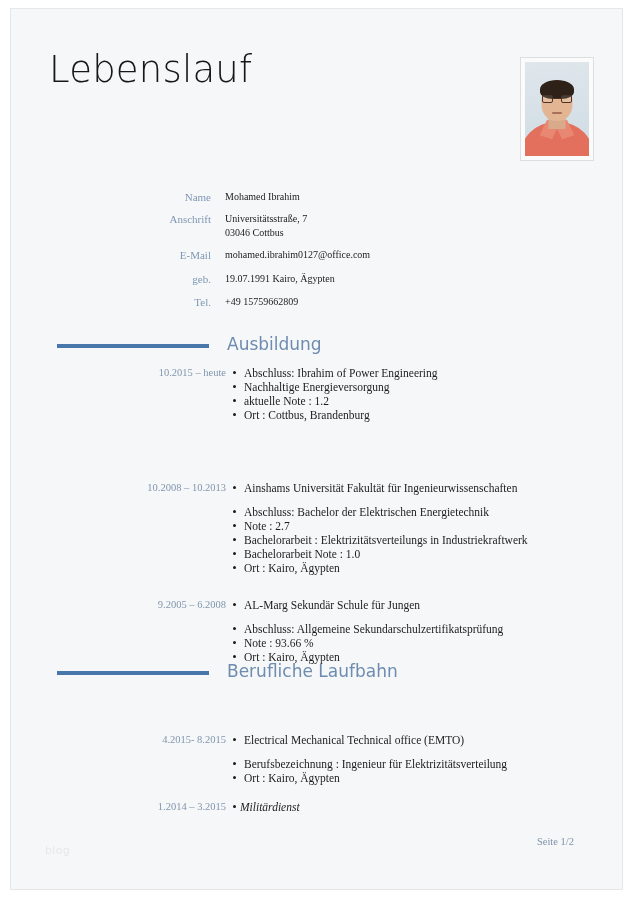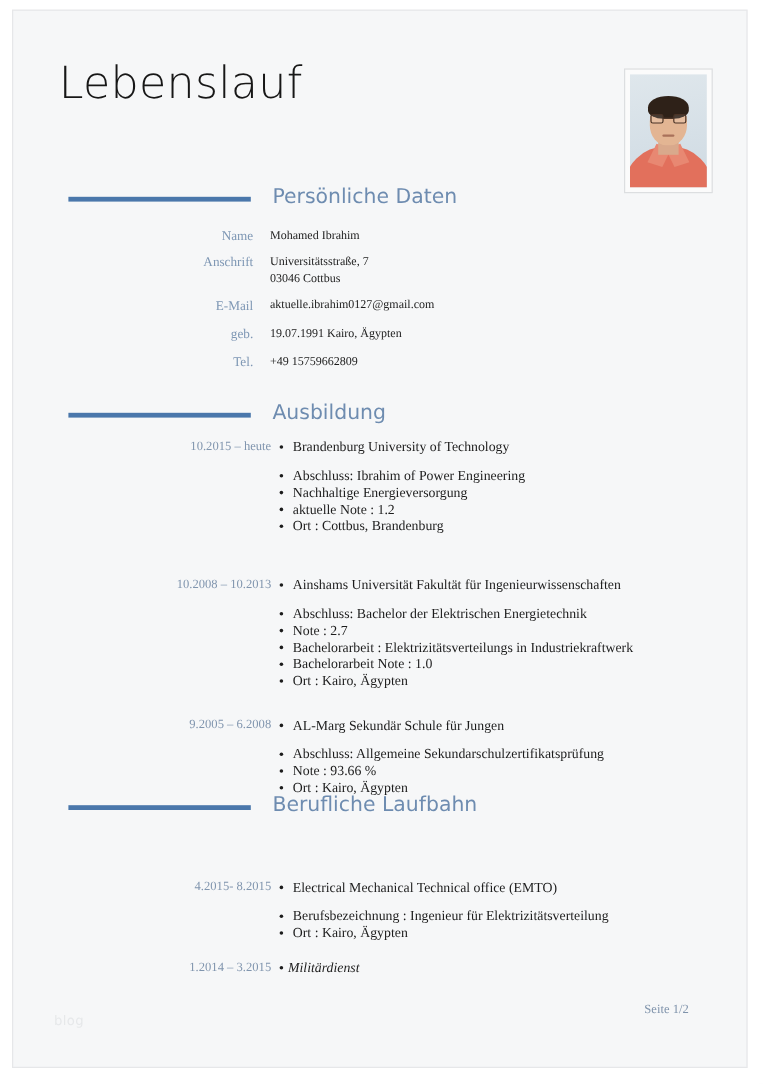--- a/index.html
+++ b/index.html
@@ -287,60 +287,53 @@
         <div class="ph-hair"></div>
         <div class="ph-glasses">
           <div class="ph-lens l"></div>
           <div class="ph-bridge"></div>
           <div class="ph-lens r"></div>
         </div>
         <div class="ph-mouth"></div>
       </div>
     </div>
 
-    <div class="section" style="top:144px;">
-      <div class="sec-head">
-        <div class="sec-rule"></div>
-        <div class="sec-title">Persönliche Daten</div>
-      </div>
-    </div>
 
     <div class="pd-row" style="top:181px;">
       <span class="pd-label">Name</span>
       <span class="pd-value">Mohamed Ibrahim</span>
     </div>
     <div class="pd-row" style="top:203px;">
       <span class="pd-label">Anschrift</span>
       <span class="pd-value">Universitätsstraße, 7
 03046 Cottbus</span>
     </div>
     <div class="pd-row" style="top:239px;">
       <span class="pd-label">E-Mail</span>
-      <span class="pd-value">aktuelle.ibrahim0127@gmail.com</span>
+      <span class="pd-value">mohamed.ibrahim0127@office.com</span>
     </div>
     <div class="pd-row" style="top:263px;">
       <span class="pd-label">geb.</span>
       <span class="pd-value">19.07.1991 Kairo, Ägypten</span>
     </div>
     <div class="pd-row" style="top:286px;">
       <span class="pd-label">Tel.</span>
       <span class="pd-value">+49 15759662809</span>
     </div>
 
     <div class="section" style="top:324px;">
       <div class="sec-head">
         <div class="sec-rule"></div>
         <div class="sec-title">Ausbildung</div>
       </div>
     </div>
 
     <div class="entry" style="top:357px;">
       <div class="entry-date">10.2015 – heute</div>
       <ul class="entry-list">
-        <li class="gap-after">Brandenburg University of Technology</li>
         <li>Abschluss: Ibrahim of Power Engineering</li>
         <li>Nachhaltige Energieversorgung</li>
         <li>aktuelle Note : 1.2</li>
         <li>Ort : Cottbus, Brandenburg</li>
       </ul>
     </div>
 
     <div class="entry" style="top:472px;">
       <div class="entry-date">10.2008 – 10.2013</div>
       <ul class="entry-list">

